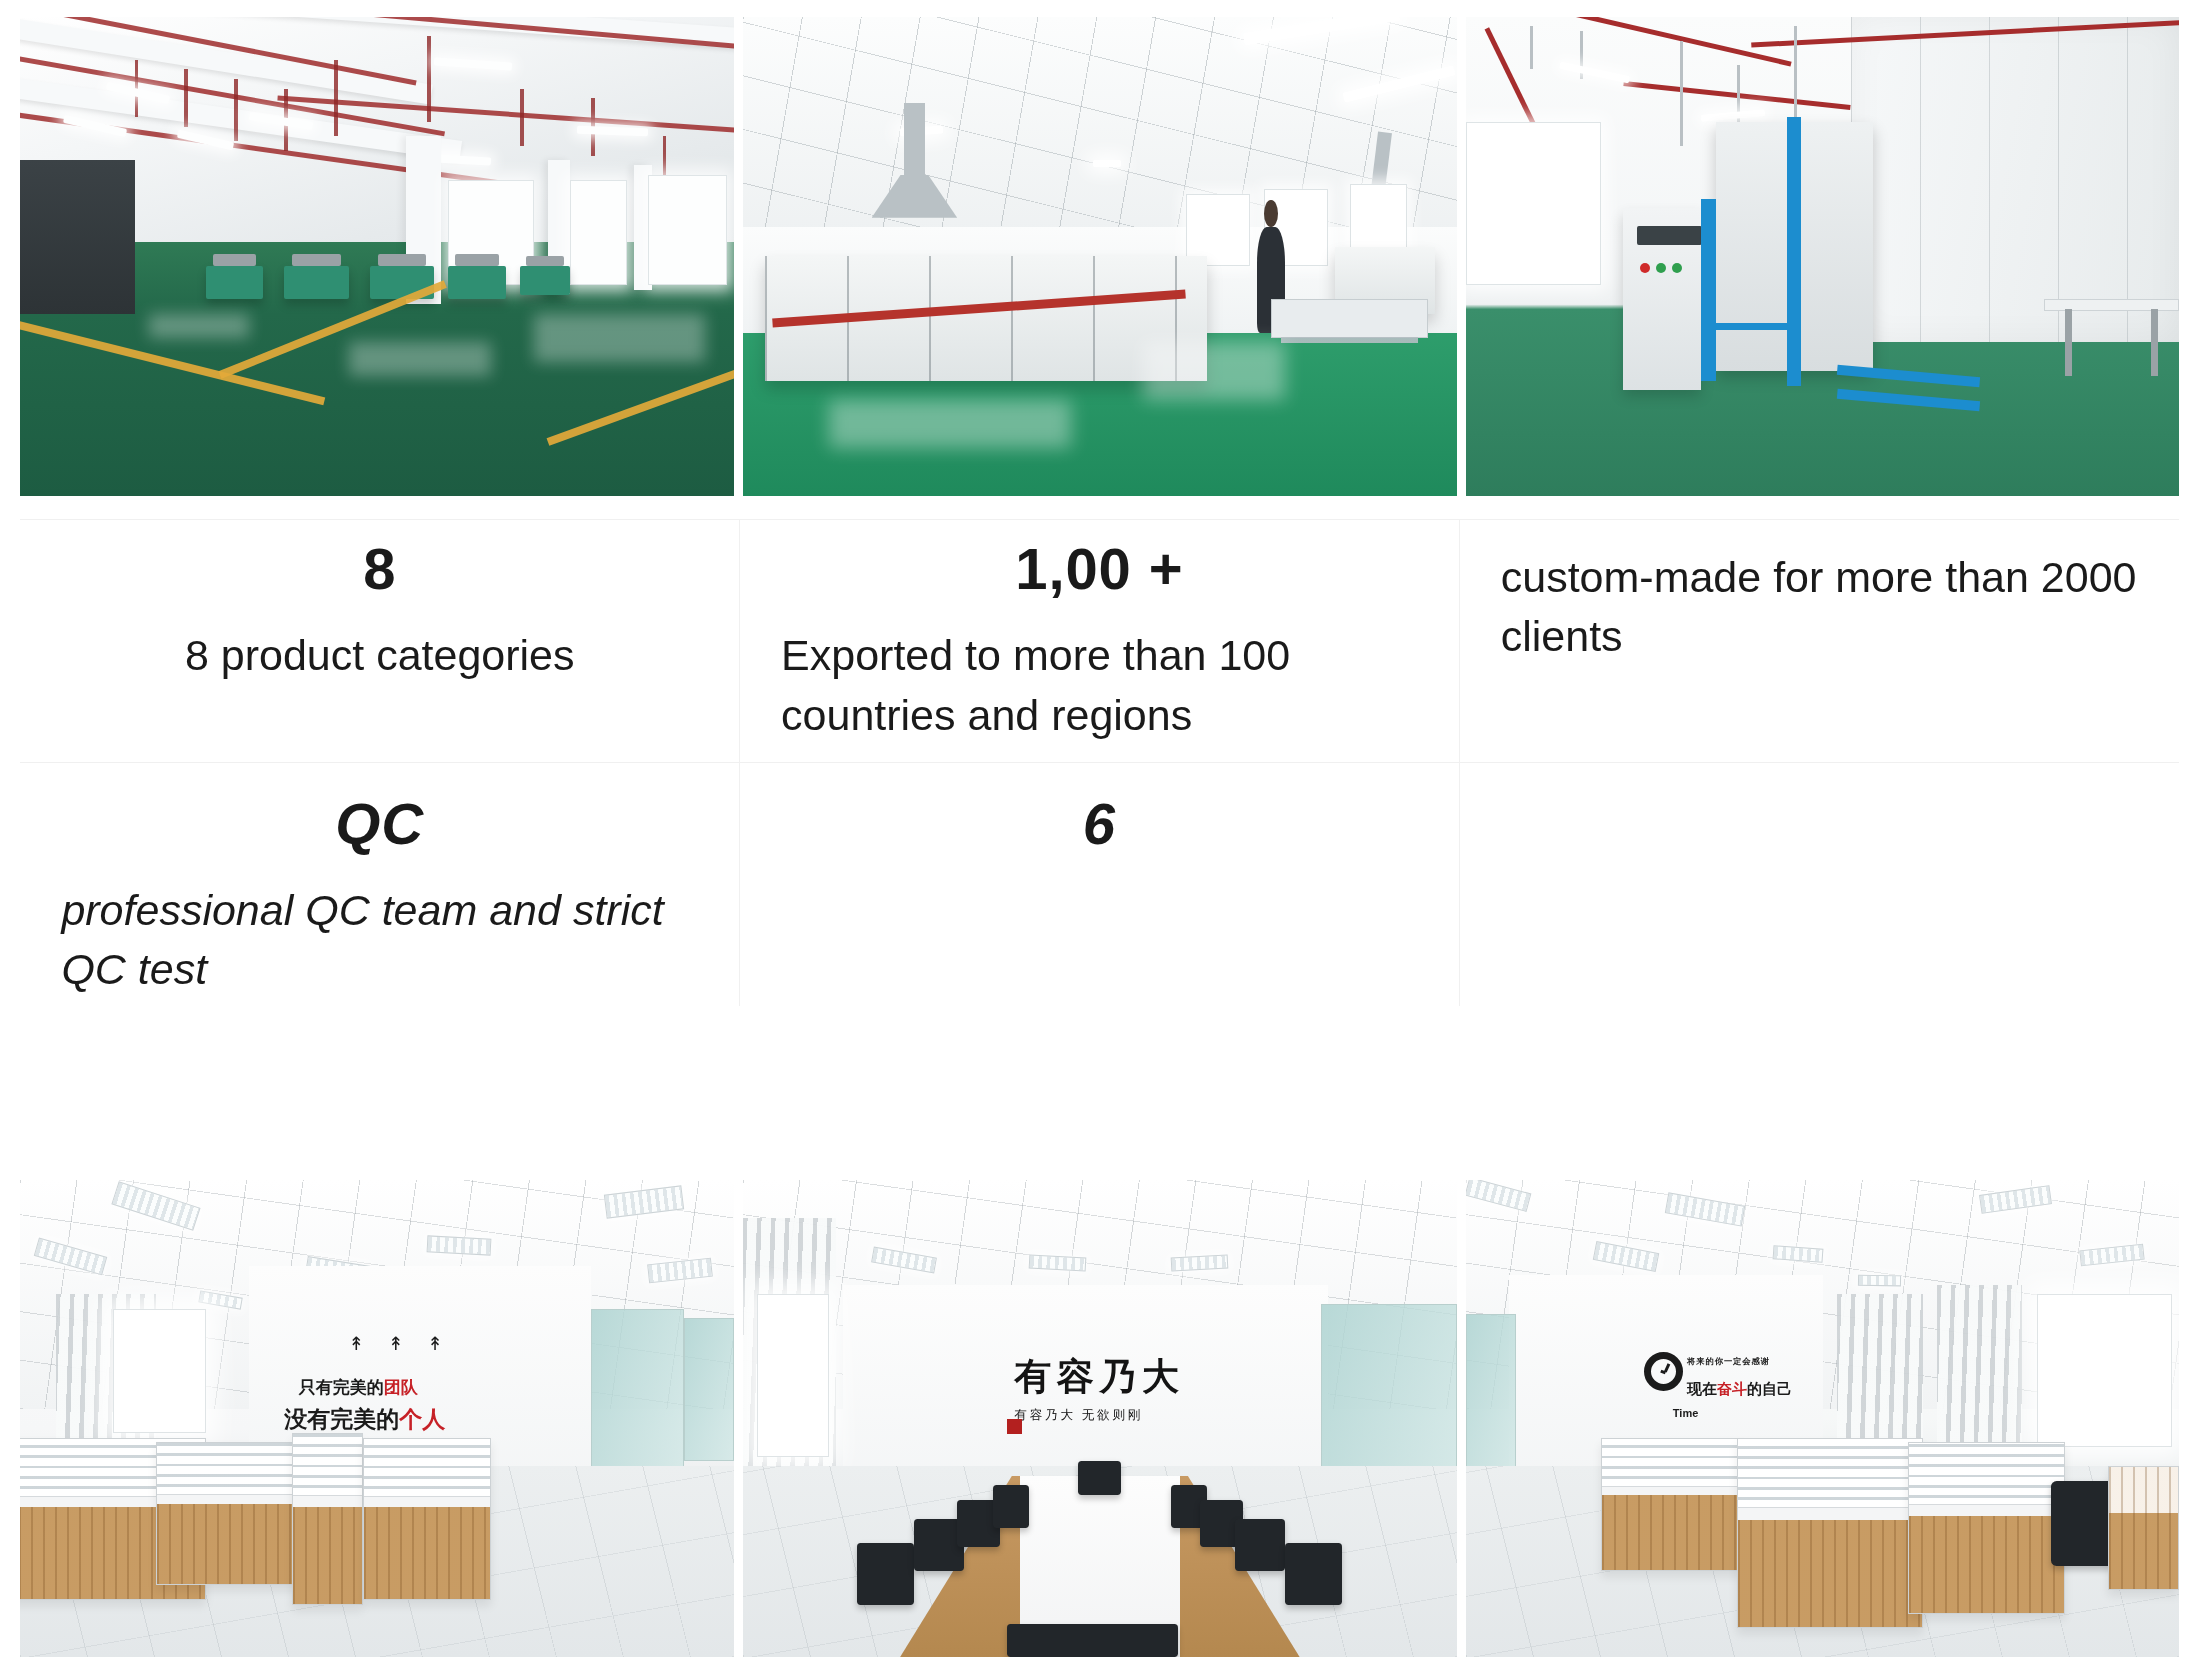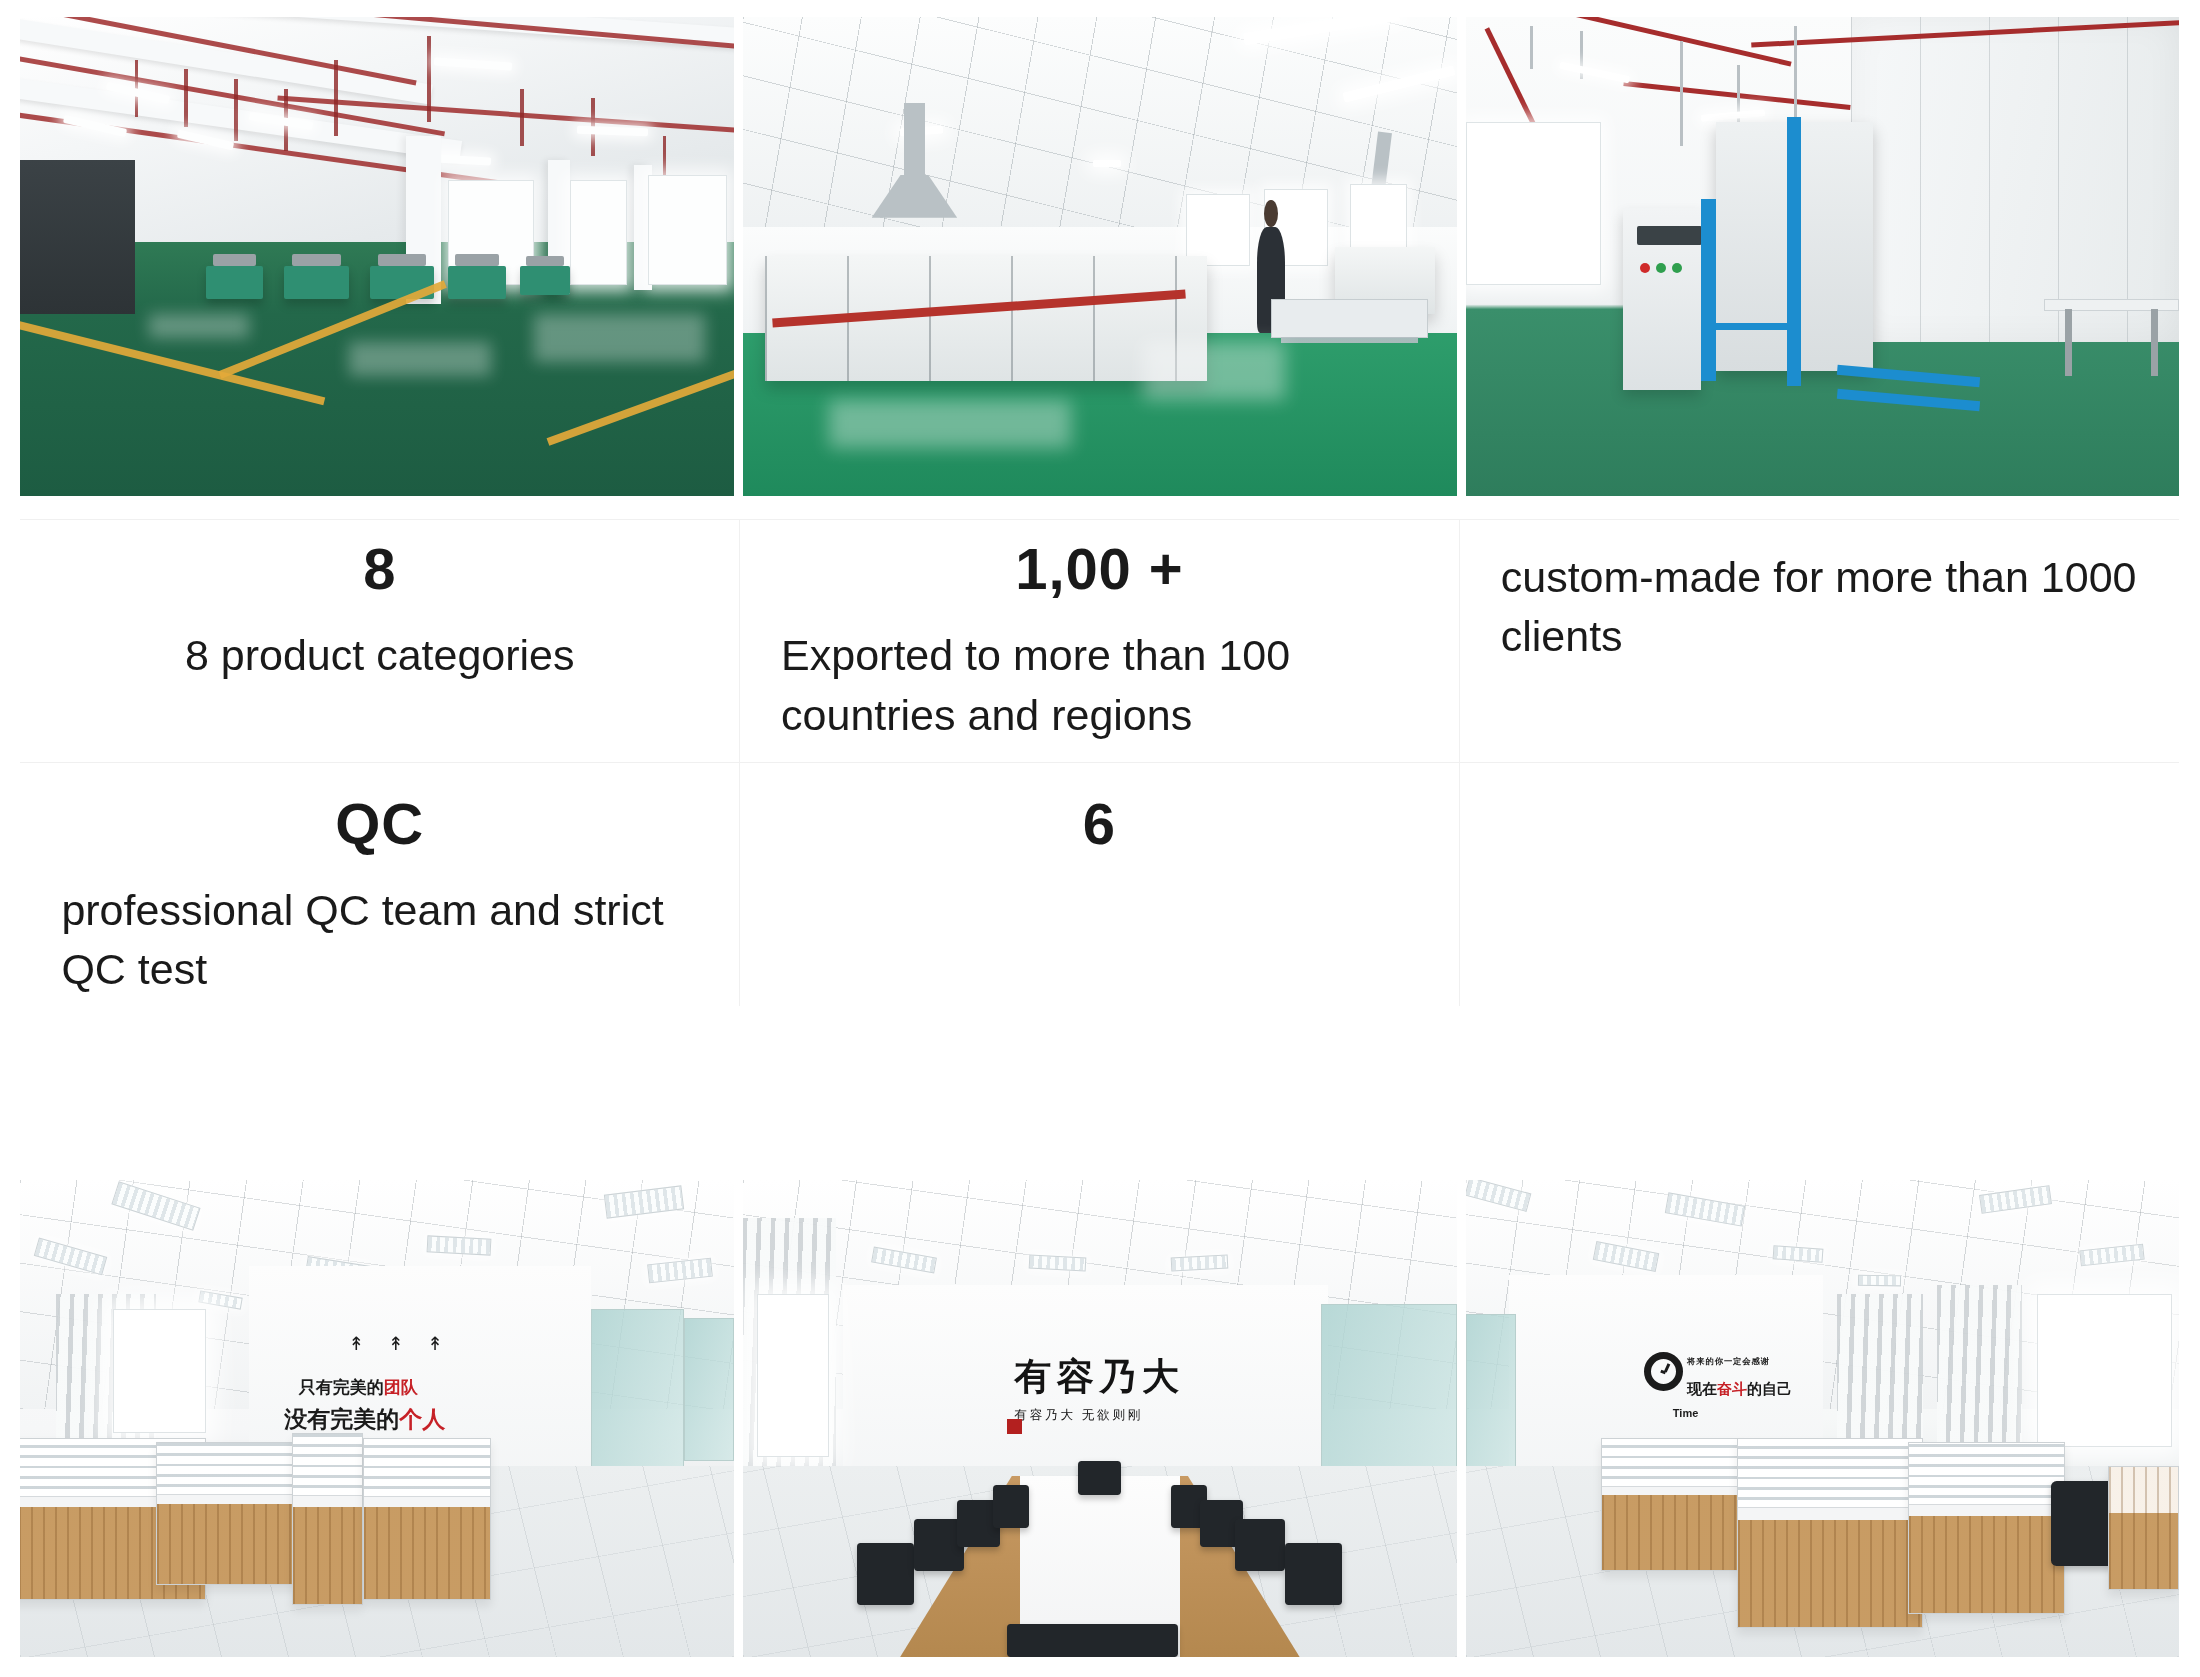--- a/index.html
+++ b/index.html
@@ -292,21 +292,21 @@
   .stat-cell {
     border-right: 0.9px solid #f0f0f0;
     border-bottom: 0.9px solid #f0f0f0;
     padding: 0 41px;
     display: flex;
     flex-direction: column;
     justify-content: flex-start;
     overflow: hidden;
   }
   .stat-cell:nth-child(3n) { border-right: none; }
-  .stat-cell.row2 { border-bottom: none; }
+  .stat-cell.row2 { border-bottom: none; font-style: italic; }
 
   .stat-number {
     font-size: 58px;
     font-weight: bold;
     color: #1a1a1a;
     text-align: center;
     line-height: 1;
     margin-top: 20.4px;
     letter-spacing: 0.9px;
   }
@@ -509,21 +509,21 @@
       <div class="stat-number">8</div>
       <div class="stat-caption center">8 product categories</div>
     </div>
 
     <div class="stat-cell">
       <div class="stat-number">1,00 +</div>
       <div class="stat-caption left">Exported to more than 100 countries and regions</div>
     </div>
 
     <div class="stat-cell">
-      <div class="stat-caption left">custom-made for more than 1000 clients</div>
+      <div class="stat-caption left">custom-made for more than 2000 clients</div>
     </div>
 
     <div class="stat-cell row2">
       <div class="stat-number small-pad">QC</div>
       <div class="stat-caption left">professional QC team and strict QC test</div>
     </div>
 
     <div class="stat-cell row2">
       <div class="stat-number small-pad">6</div>
     </div>

